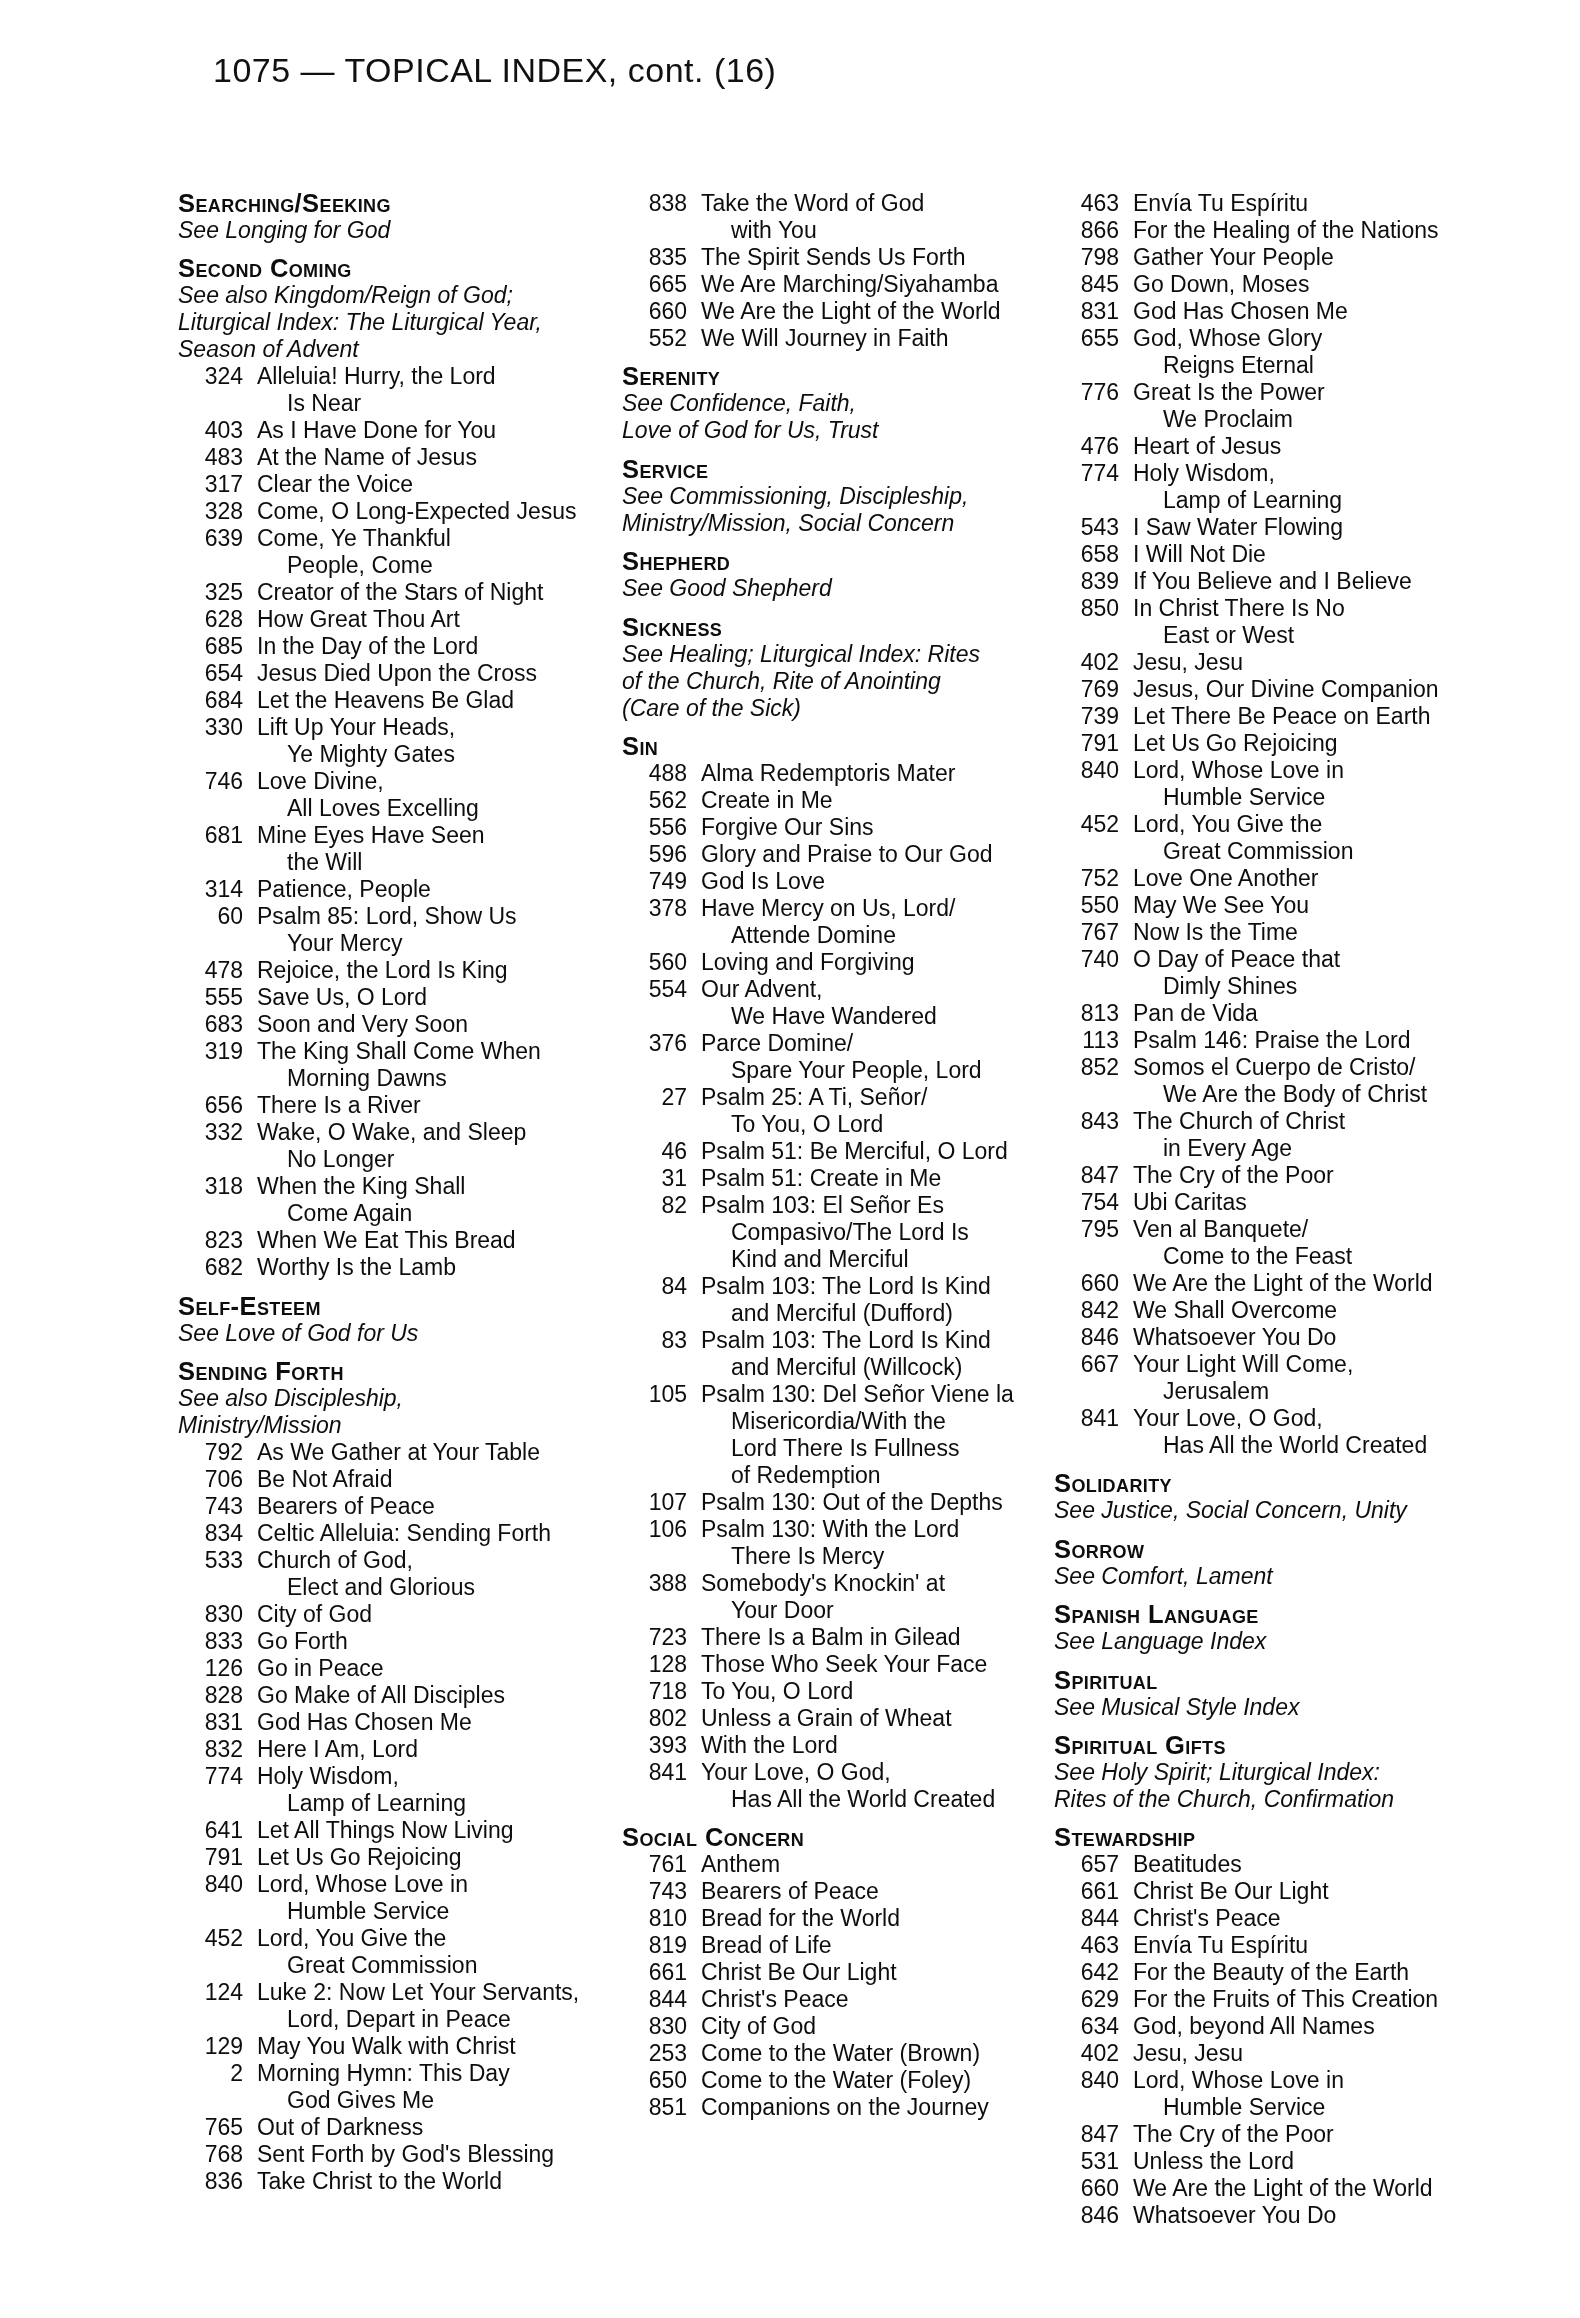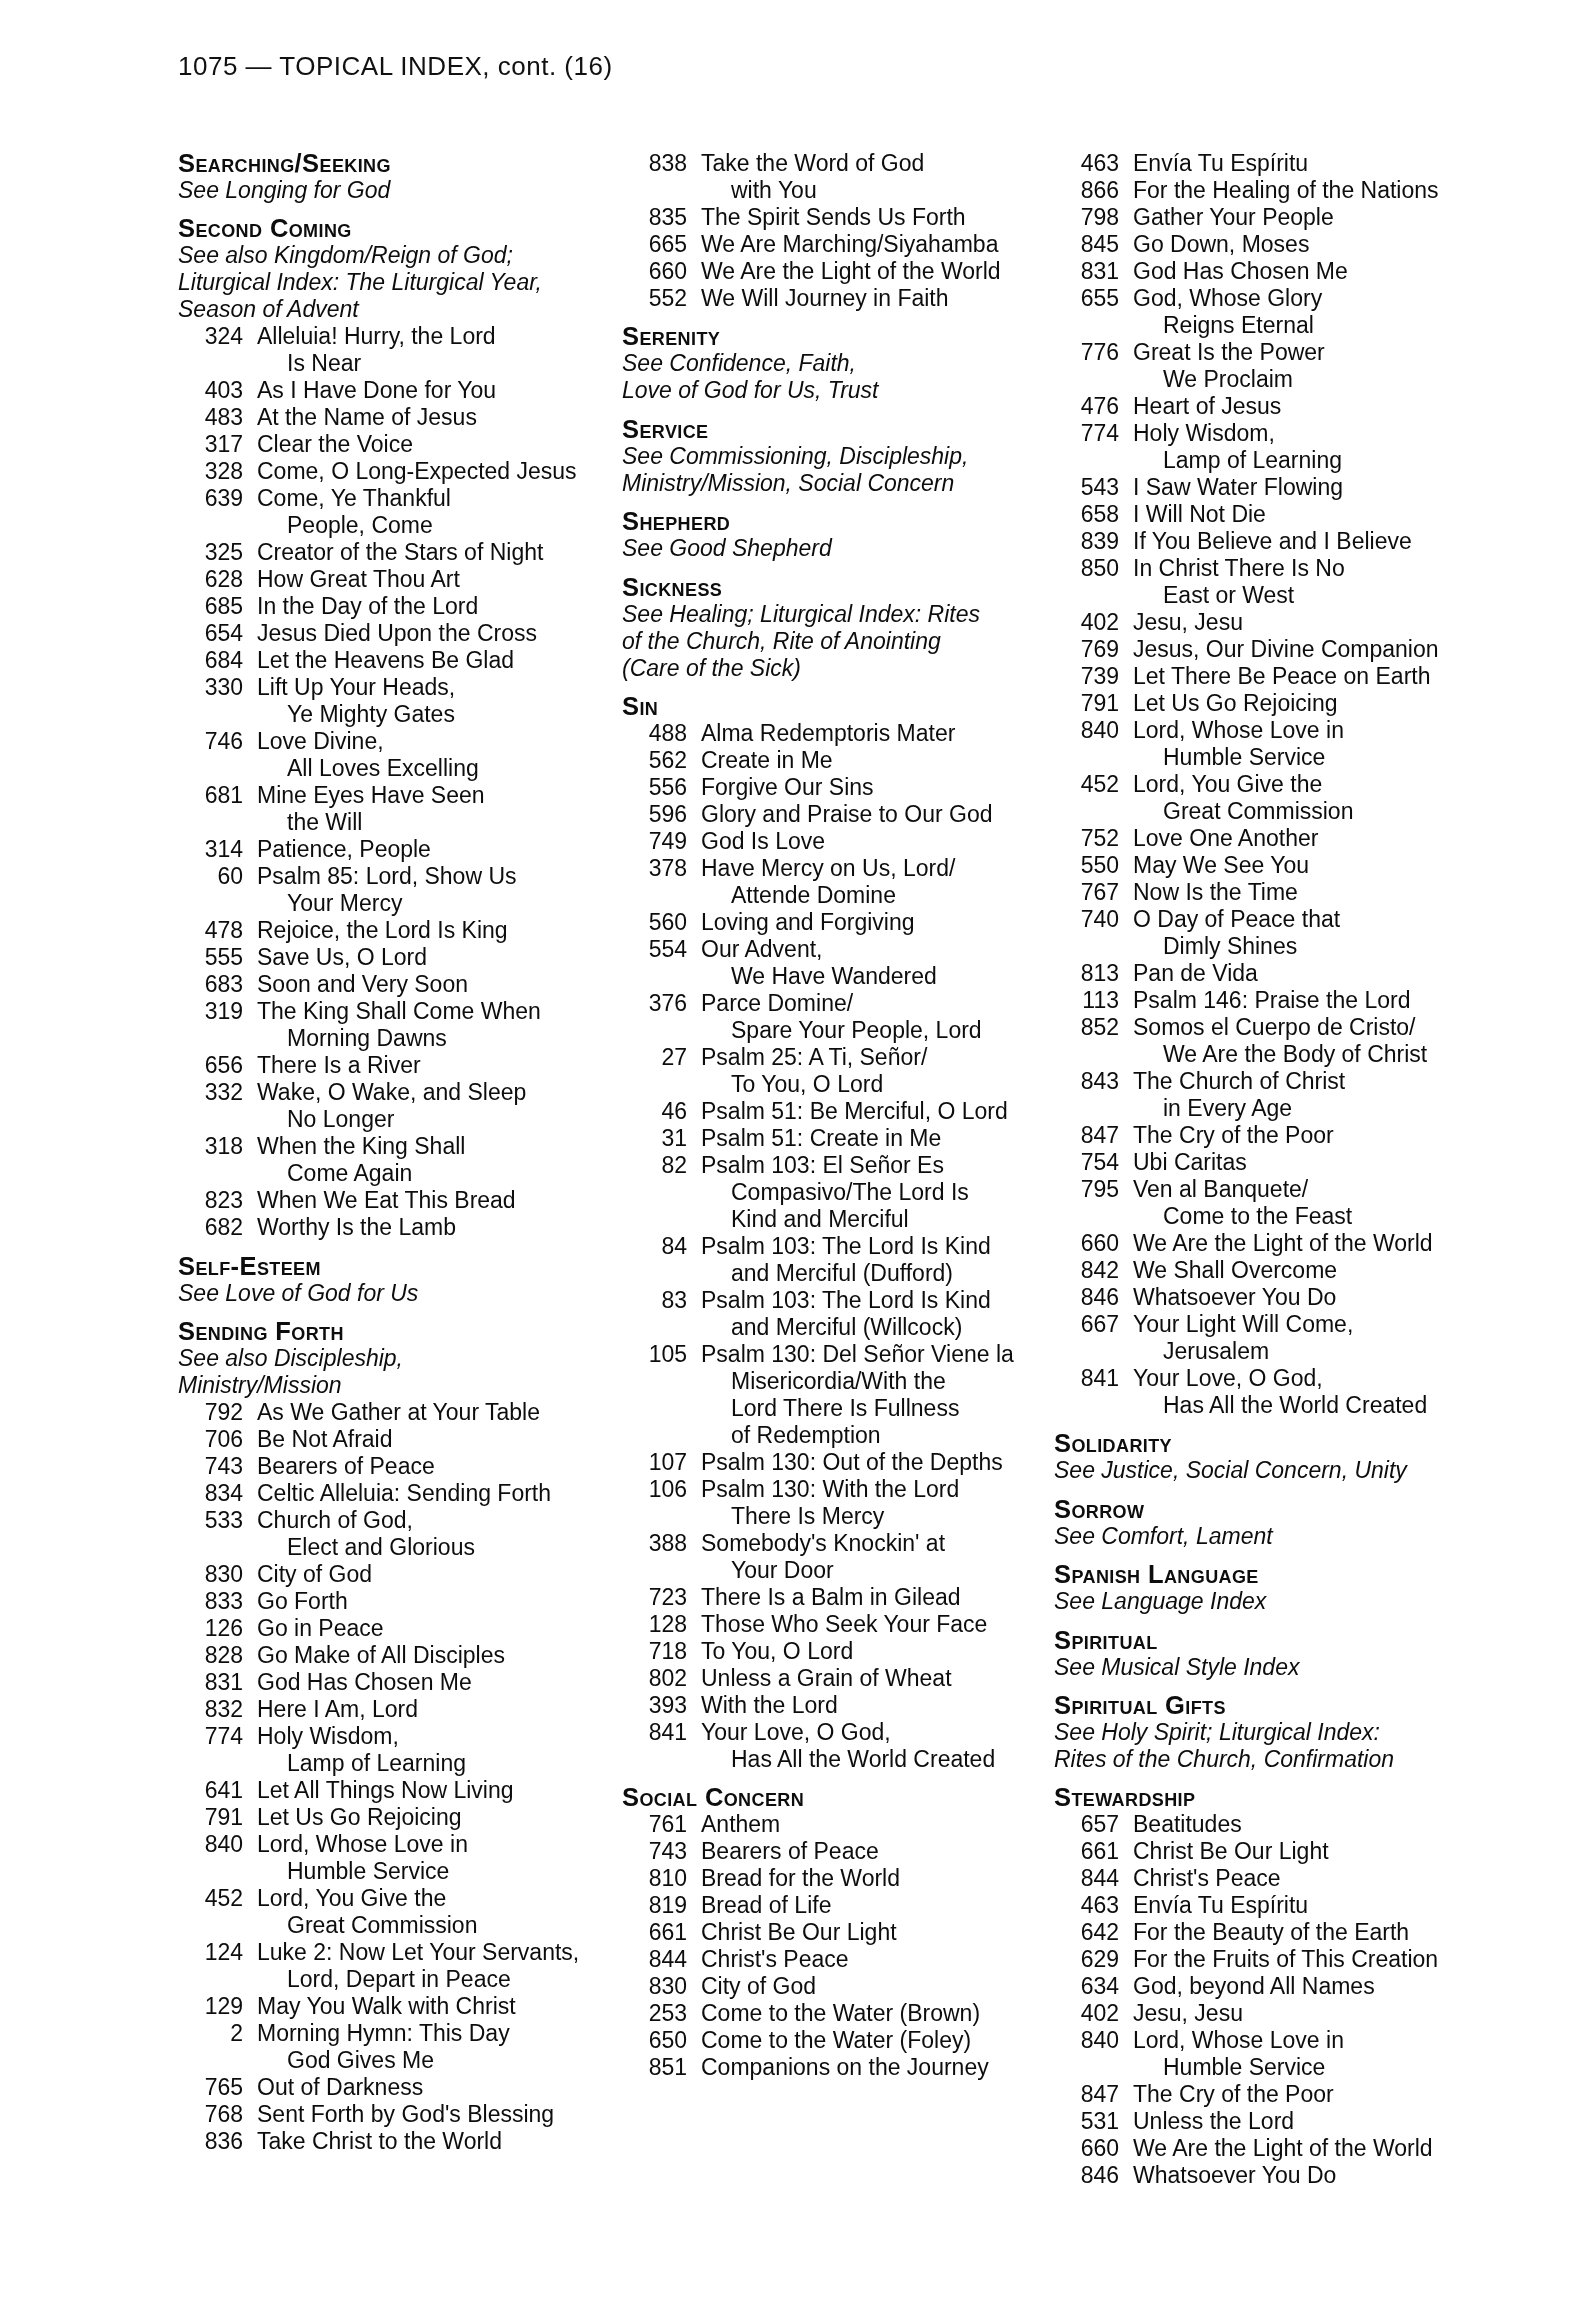--- a/index.html
+++ b/index.html
@@ -16,28 +16,29 @@
     overflow: hidden;
   }
   .page {
     box-sizing: border-box;
     width: 1581px;
     height: 2319px;
     padding: 51px 17.6px 17.6px 178px;
     background: #ffffff;
   }
   .page-header {
-    font-size: 26px;
+    font-size: 34px;
     letter-spacing: 0.5px;
     color: #111;
     white-space: nowrap;
+    margin-left: 35px;
   }
   .columns {
     display: flex;
-    margin-top: 68px;
+    margin-top: 100px;
     align-items: flex-start;
   }
   .column { box-sizing: border-box; }
   .column.c1 { width: 444px; }
   .column.c2 { width: 432px; }
   .column.c3 { width: 509px; }
   .heading {
     font-weight: bold;
     font-variant: small-caps;
     font-size: 25.5px;

